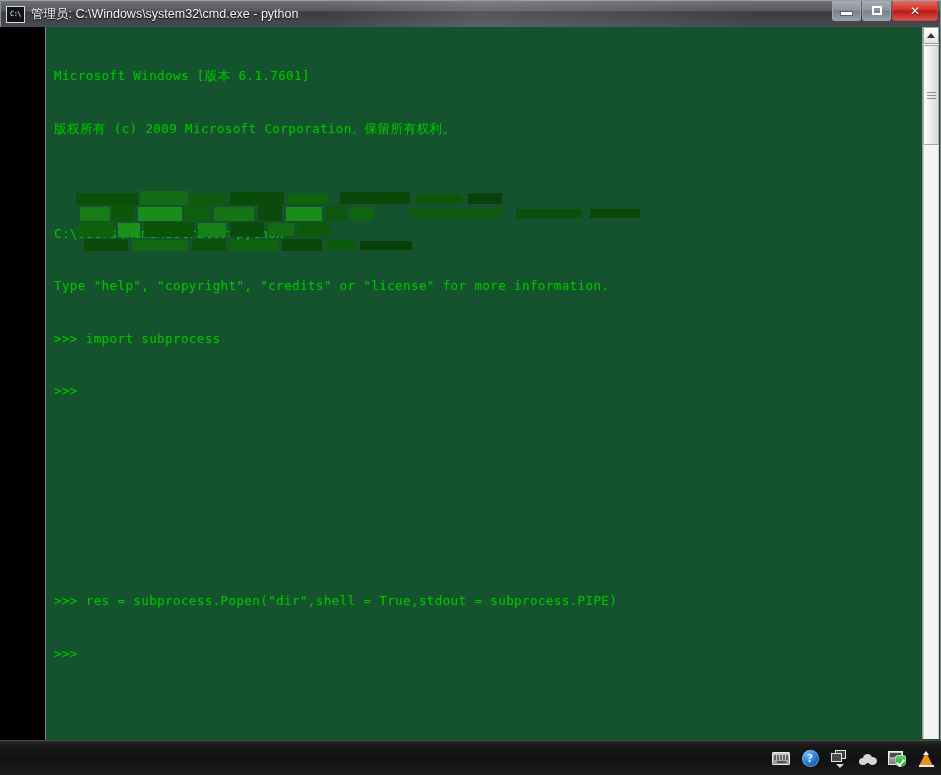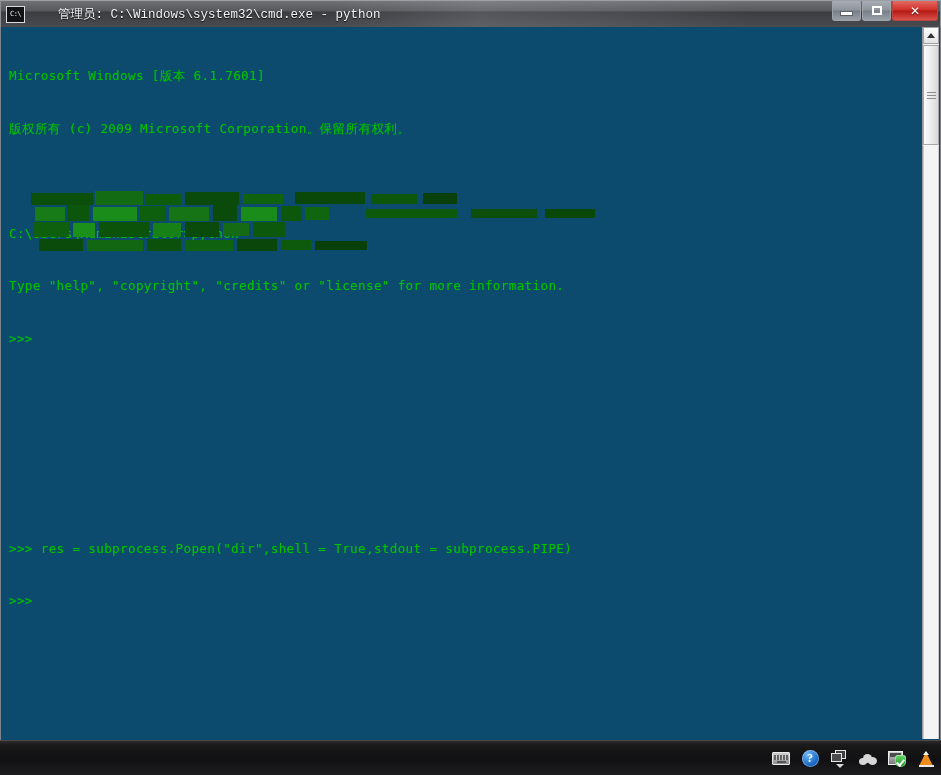--- a/index.html
+++ b/index.html
@@ -68,26 +68,25 @@
     line-height: 15px;
     text-align: center;
     letter-spacing: -0.5px;
     flex: 0 0 auto;
     position: relative;
     z-index: 2;
   }
   #titlebar-text {
     color: #f2f4f6;
     font-size: 12.5px;
-    font-family: Liberation Mono, monospace;
+    font-family: Liberation Sans, sans-serif;
     text-shadow: 0 1px 1px rgba(0,0,0,0.85);
     white-space: nowrap;
     position: relative;
     z-index: 2;
-    margin-left: 27px;
   }
 
   
   #window-buttons {
     position: absolute;
     right: 2px;
     top: 0px;
     display: flex;
     align-items: flex-start;
     z-index: 3;
@@ -131,26 +130,27 @@
     width: 10px;
     height: 9px;
     border: 2px solid #fff;
     box-sizing: border-box;
   }
 
   
   #console-body {
     position: relative;
     height: 736px;
-    background: #0c4a6e;
+    background: #14532d;
     border-left: 1px solid #7d838a;
     border-right: 1px solid #7d838a;
     border-bottom: 1px solid #7d838a;
     box-sizing: border-box;
     overflow: hidden;
+    margin-left: 45px;
   }
 
   #console-text {
     position: absolute;
     left: 8px;
     top: 5px;
     right: 28px;
     color: #00c000;
     font-family: "DejaVu Sans Mono", "Liberation Mono", monospace;
     font-size: 12.6px;
@@ -426,20 +426,21 @@
     </div>
 
     <div id="console-body">
 
       <div id="console-text">
         <span class="cline">Microsoft Windows [版本 6.1.7601]</span>
         <span class="cline">版权所有 (c) 2009 Microsoft Corporation。保留所有权利。</span>
         <span class="cline blank">&nbsp;</span>
         <span class="cline">C:\Users\Administrator&gt;python</span>
         <span class="cline">Type "help", "copyright", "credits" or "license" for more information.</span>
+        <span class="cline">&gt;&gt;&gt; import subprocess</span>
         <span class="cline">&gt;&gt;&gt;</span>
         <span class="cline blank">&nbsp;</span>
         <span class="cline blank">&nbsp;</span>
         <span class="cline blank">&nbsp;</span>
         <span class="cline">&gt;&gt;&gt; res = subprocess.Popen("dir",shell = True,stdout = subprocess.PIPE)</span>
         <span class="cline">&gt;&gt;&gt;</span>
         
         
         
         

